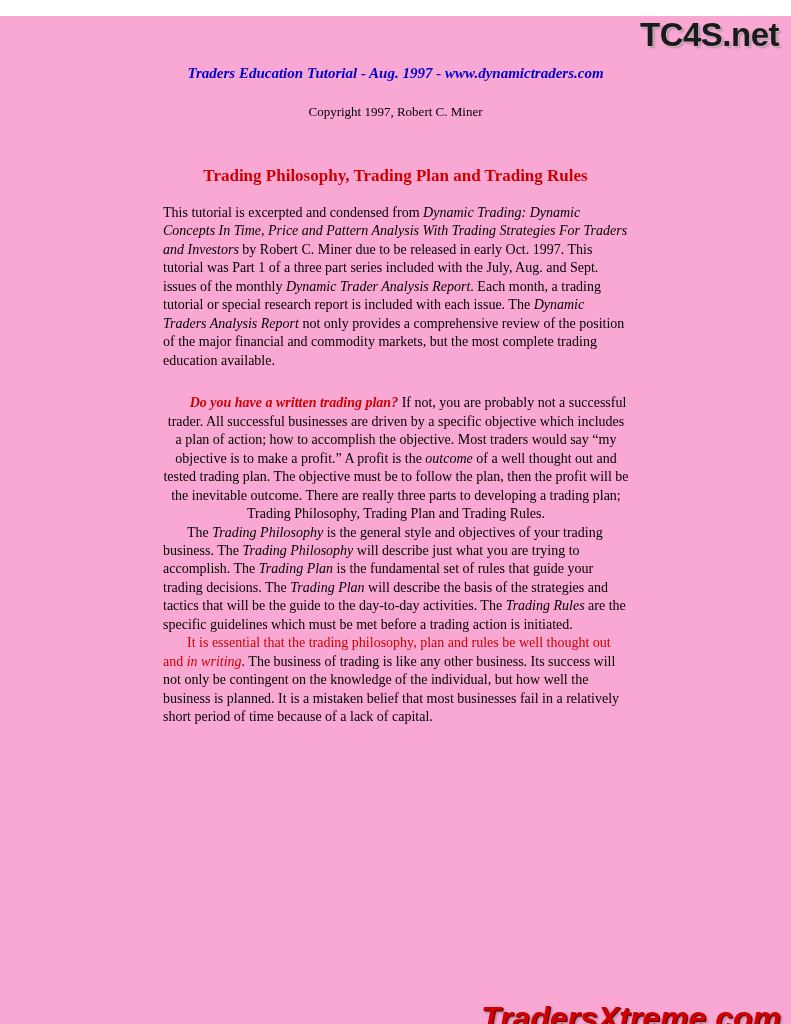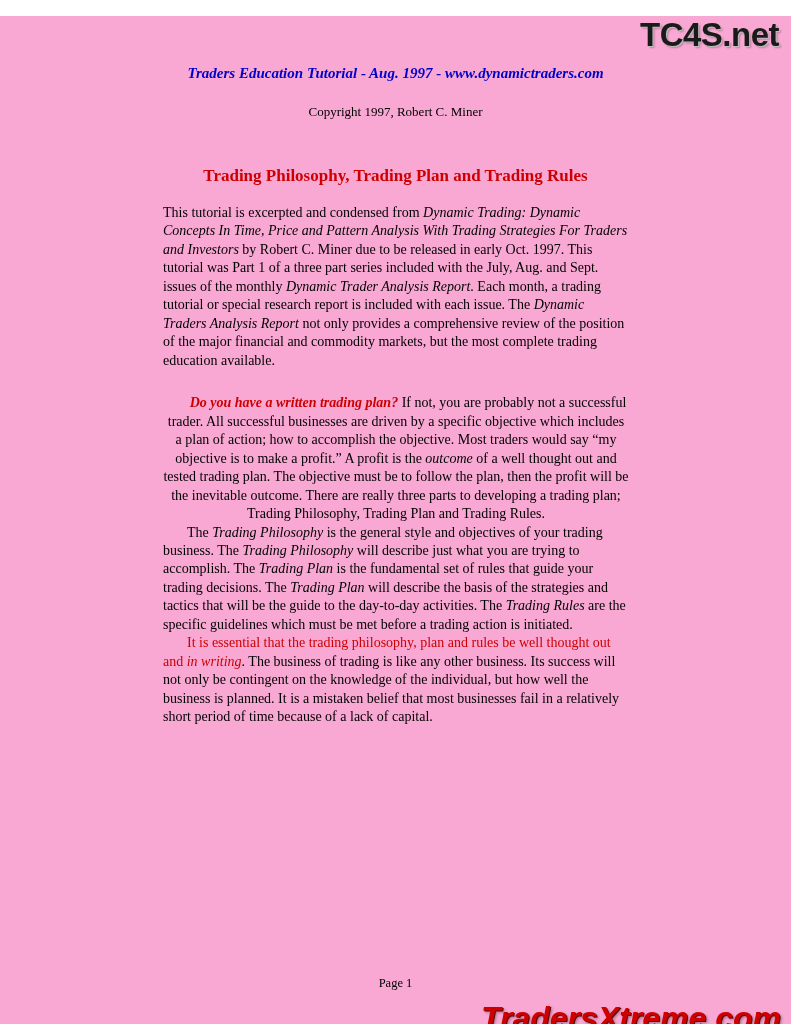--- a/index.html
+++ b/index.html
@@ -181,17 +181,16 @@
       <span>The </span><span class="ital">Trading Philosophy</span><span> is the general style and objectives of your trading business. The </span><span class="ital">Trading Philosophy</span><span> will describe just what you are trying to accomplish. The </span><span class="ital">Trading Plan</span><span> is the fundamental set of rules that guide your trading decisions. The </span><span class="ital">Trading Plan</span><span> will describe the basis of the strategies and tactics that will be the guide to the day-to-day activities. The </span><span class="ital">Trading Rules</span><span> are the specific guidelines which must be met before a trading action is initiated.</span>
     </p>
 
     <p class="para-indent">
       <span class="red">It is essential that the trading philosophy, plan and rules be well thought out and </span><span class="red ital">in writing</span><span>. The business of trading is like any other business. Its success will not only be contingent on the knowledge of the individual, but how well the business is planned. It is a mistaken belief that most businesses fail in a relatively short period of time because of a lack of capital.</span>
     </p>
 
   </div>
 
 
-  <div class="page-number">Page 1</div>
 
   <div class="wm-bottom">TradersXtreme.com</div>
 
 </div>
 
 </body></html>

